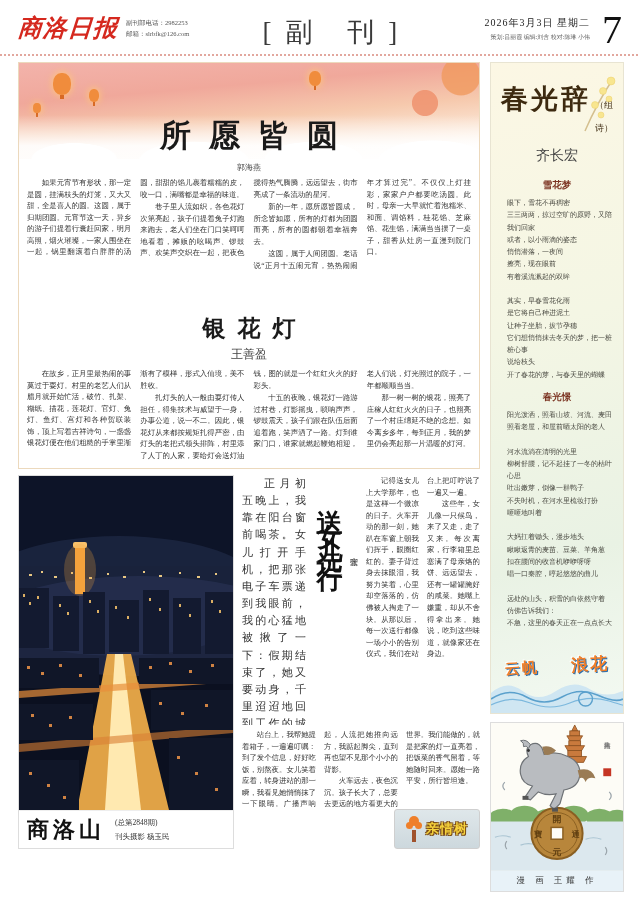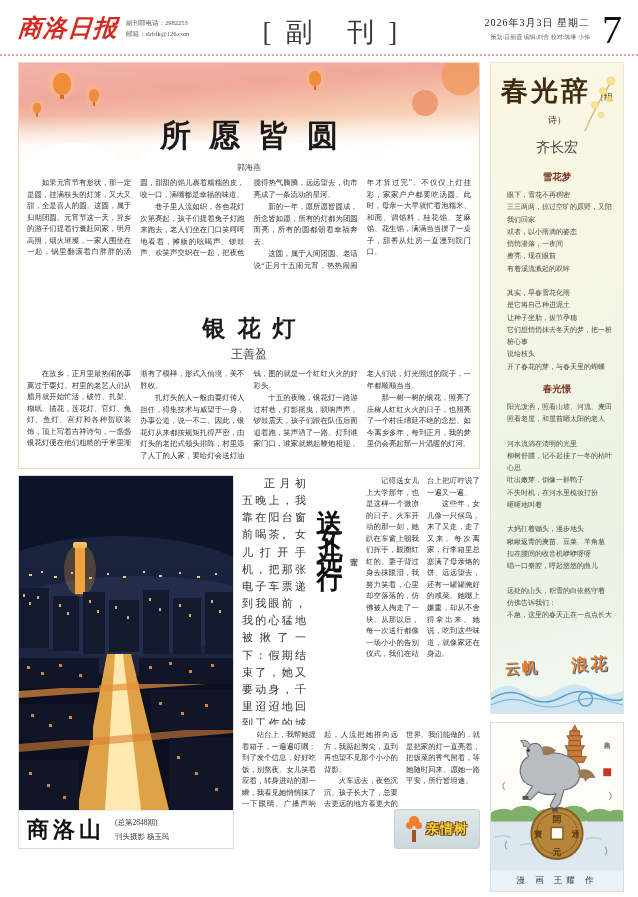--- a/index.html
+++ b/index.html
@@ -90,21 +90,21 @@
   .tree-ico b { position:absolute; left:6px; bottom:0; width:4px; height:12px; background:#a0522d; }
   .kinship-text { font-size:13px; font-weight:900; color:#f6d23c;
     text-shadow:1px 1px 0 #7a4a12,-1px -1px 0 #7a4a12,1px -1px 0 #7a4a12,-1px 1px 0 #7a4a12;
     letter-spacing:1px; }
 
   
   .poembox { height:652px; border:1px solid #e8e4d2; padding:10px 10px 0;
     background:linear-gradient(165deg,#fcf7e4 0%,#f4f6e4 40%,#e9f2e4 75%,#f3f9f2 100%);
     position:relative; overflow:hidden; }
   .flower { position:absolute; right:4px; top:10px; width:42px; height:60px; opacity:.8; }
-  .poem-head { text-align:center; margin-top:0; }
+  .poem-head { text-align:right; margin-top:8px; }
   .poem-main-title { font-size:27px; font-weight:900; color:#3d2a10; letter-spacing:3px; display:inline; }
   .poem-subtitle { font-size:9px; color:#3d2a10; }
   .poem-author { text-align:center; font-size:14px; color:#444; margin:12px 0 14px; }
   .poem { margin-bottom:10px; }
   .poem-title { text-align:center; font-size:9.5px; font-weight:900; color:#7c3422; margin-bottom:5px; }
   .poem-body { font-size:7px; line-height:1.75; color:#4a4a42; white-space:pre-line; padding-left:6px; }
   .wave-art { position:absolute; left:0; right:0; bottom:0; height:72px; }
   .wave-word { position:absolute; font-size:15px; font-weight:900; color:#f2802a;
     text-shadow:1px 1px 0 #2a6fb0,-1px -1px 0 #fff; transform:rotate(-4deg); letter-spacing:2px; }
 

